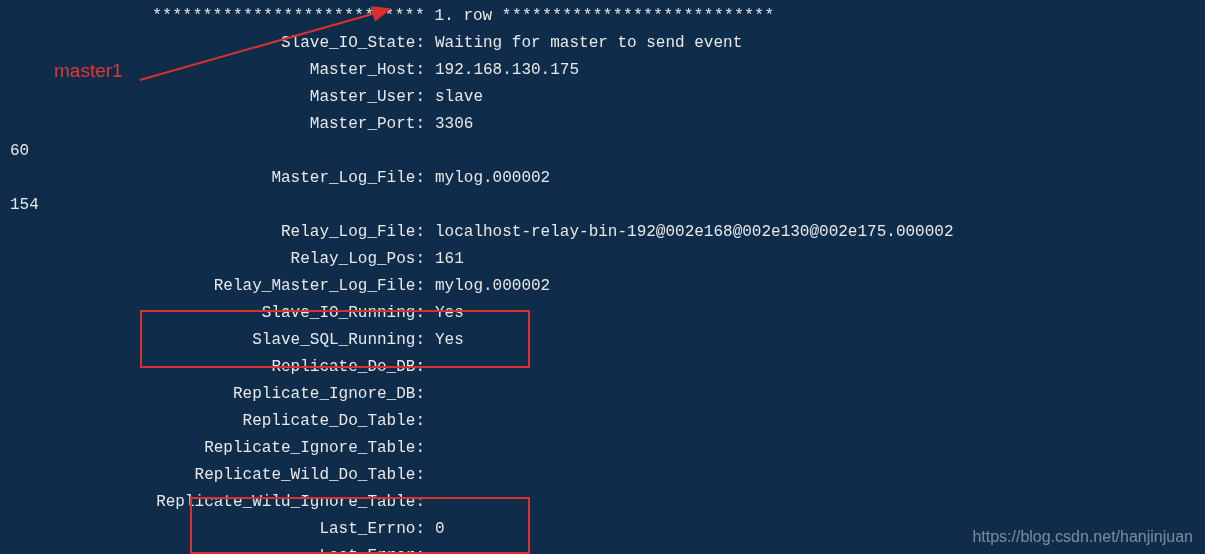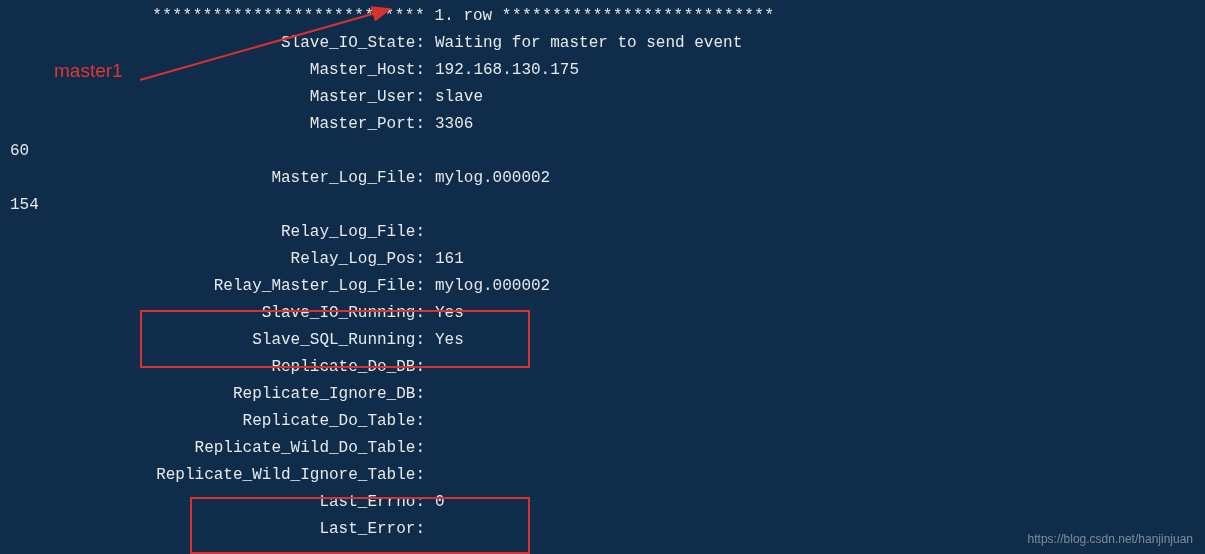--- a/index.html
+++ b/index.html
@@ -57,49 +57,49 @@
       left: 190px;
       top: 497px;
       width: 340px;
       height: 57px;
     }
     .watermark {
       position: absolute;
       right: 12px;
       bottom: 8px;
       color: rgba(230,230,230,0.5);
-      font-size: 12px;
+      font-size: 16px;
       font-family: Arial, sans-serif;
     }
   </style>
 </head>
 <body>
 
 <div class="row">
   <span class="label-col sep">***************************</span>
   <span> 1. row </span>
   <span class="sep">***************************</span>
 </div>
 
 <div class="row"><span class="label-col">Slave_IO_State:</span><span class="value-col">Waiting for master to send event</span></div>
 <div class="row"><span class="label-col">Master_Host:</span><span class="value-col">192.168.130.175</span></div>
 <div class="row"><span class="label-col">Master_User:</span><span class="value-col">slave</span></div>
 <div class="row"><span class="label-col">Master_Port:</span><span class="value-col">3306</span></div>
 <div class="row"><span class="value-col">60</span></div>
 <div class="row"><span class="label-col">Master_Log_File:</span><span class="value-col">mylog.000002</span></div>
 <div class="row"><span class="value-col">154</span></div>
-<div class="row"><span class="label-col">Relay_Log_File:</span></div>
+<div class="row"><span class="label-col">Relay_Log_File:</span><span class="value-col">localhost-relay-bin-192@002e168@002e130@002e175.000002</span></div>
 <div class="row"><span class="label-col">Relay_Log_Pos:</span><span class="value-col">161</span></div>
 <div class="row"><span class="label-col">Relay_Master_Log_File:</span><span class="value-col">mylog.000002</span></div>
 <div class="row"><span class="label-col">Slave_IO_Running:</span><span class="value-col">Yes</span></div>
 <div class="row"><span class="label-col">Slave_SQL_Running:</span><span class="value-col">Yes</span></div>
 <div class="row"><span class="label-col">Replicate_Do_DB:</span><span class="value-col"></span></div>
 <div class="row"><span class="label-col">Replicate_Ignore_DB:</span><span class="value-col"></span></div>
 <div class="row"><span class="label-col">Replicate_Do_Table:</span><span class="value-col"></span></div>
-<div class="row"><span class="value-col"></span></div>
+<div class="row"><span class="label-col">Replicate_Ignore_Table:</span><span class="value-col"></span></div>
 <div class="row"><span class="label-col">Replicate_Wild_Do_Table:</span><span class="value-col"></span></div>
 <div class="row"><span class="label-col">Replicate_Wild_Ignore_Table:</span><span class="value-col"></span></div>
 <div class="row"><span class="label-col">Last_Errno:</span><span class="value-col">0</span></div>
 <div class="row"><span class="label-col">Last_Error:</span><span class="value-col"></span></div>
 
 <div class="annotation">master1</div>
 
 <svg class="arrow-svg" width="280" height="100">
   <defs>
     <marker id="arrowhead" markerWidth="10" markerHeight="8" refX="9" refY="4" orient="auto">

